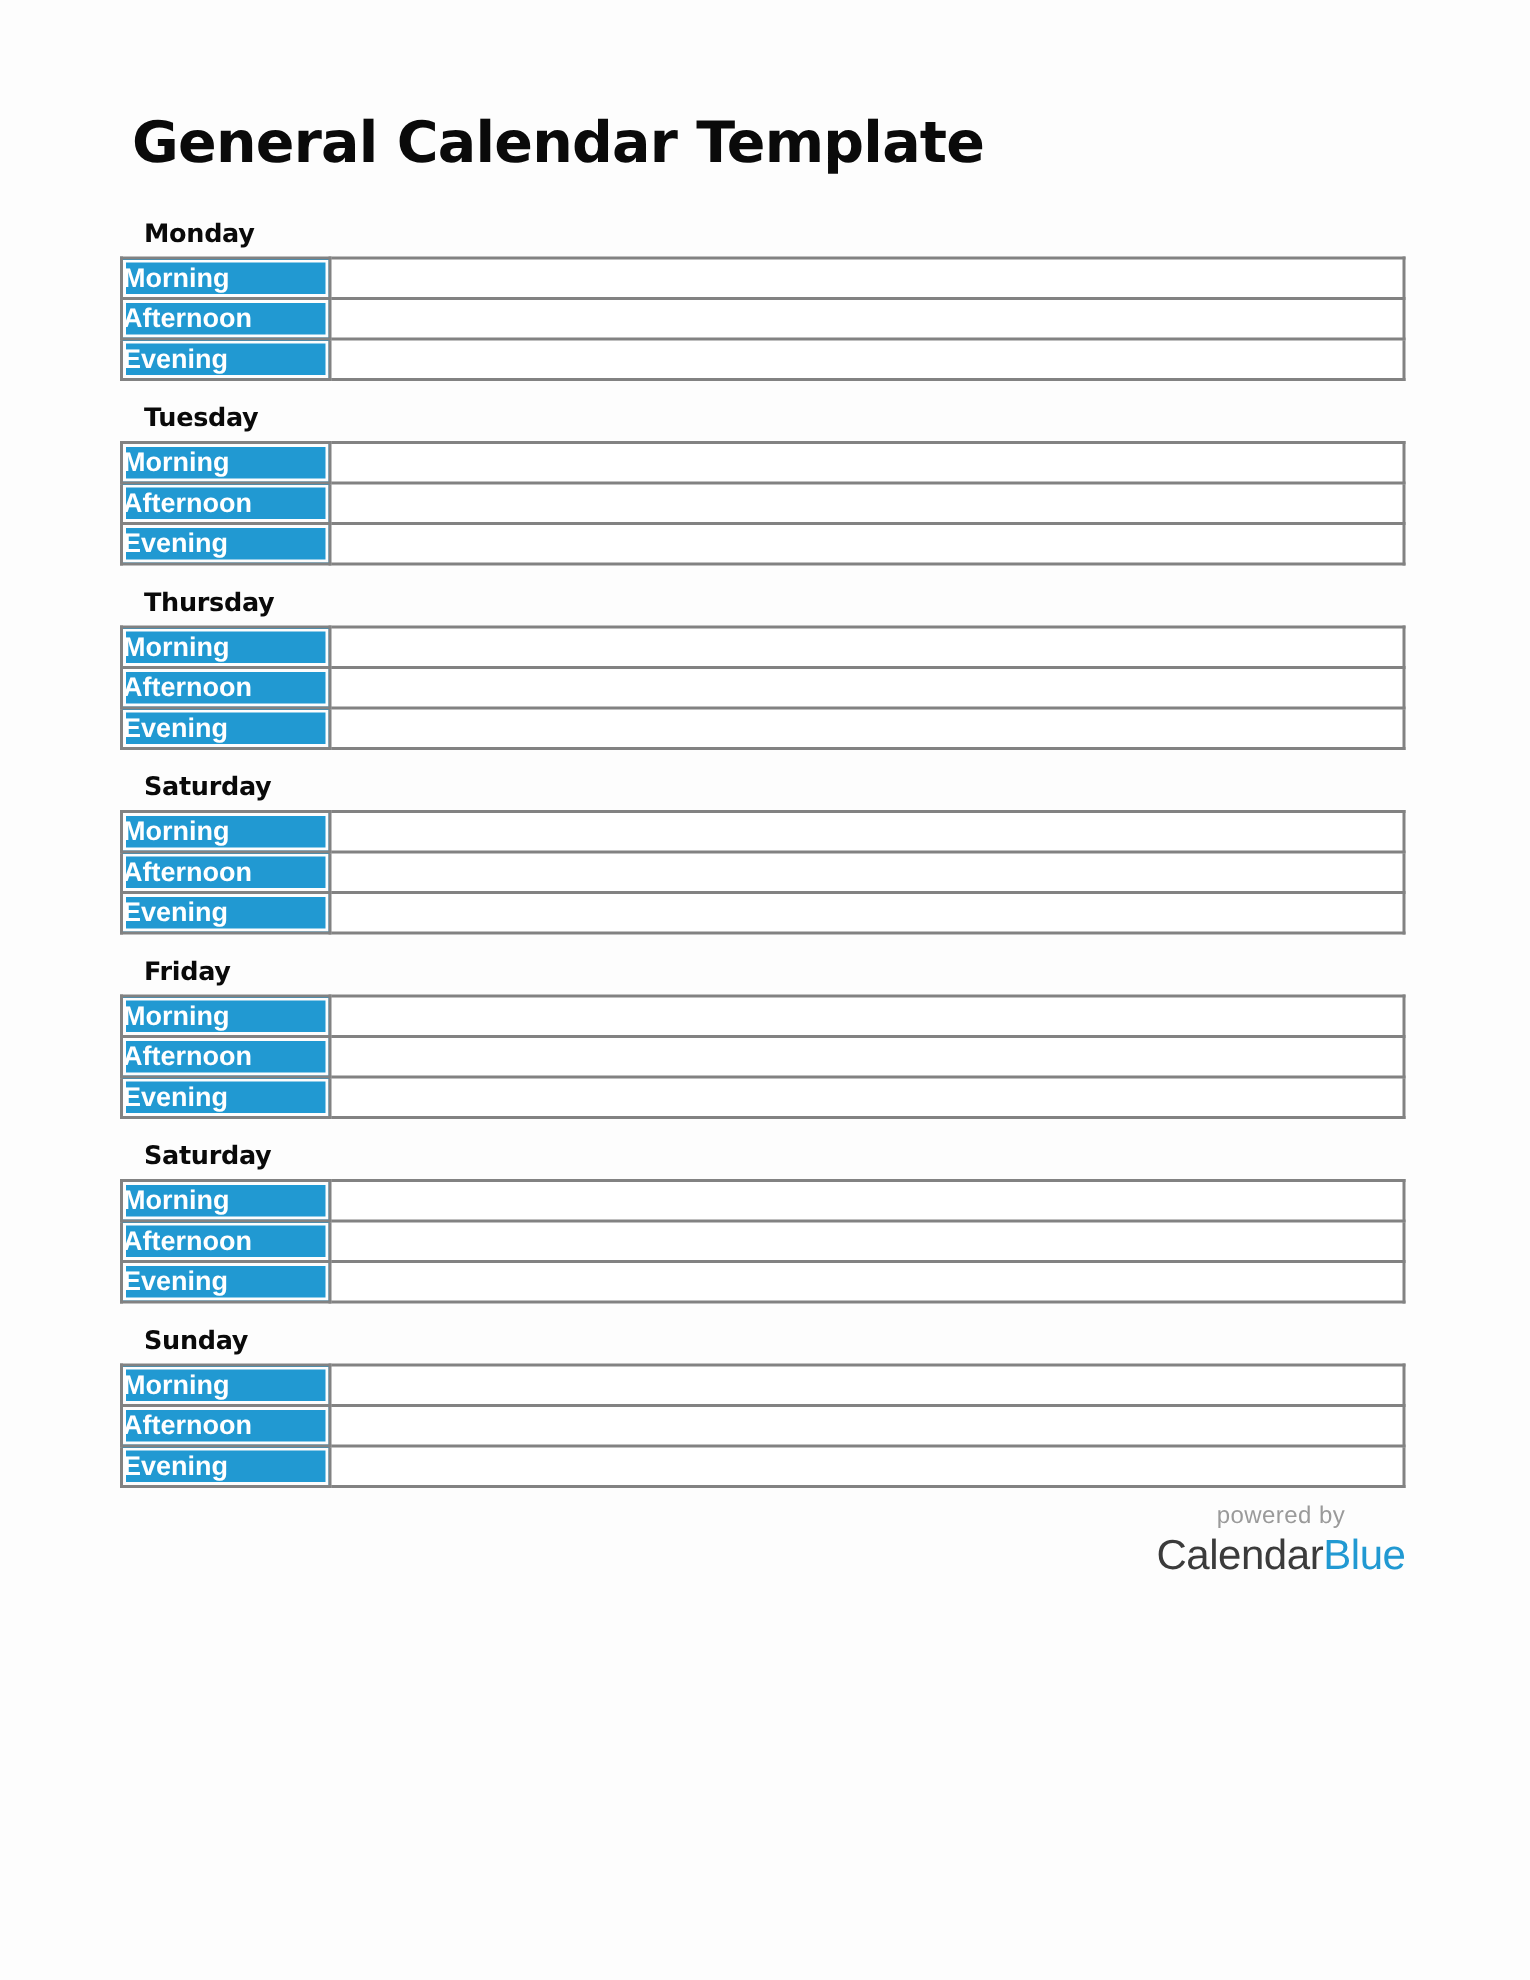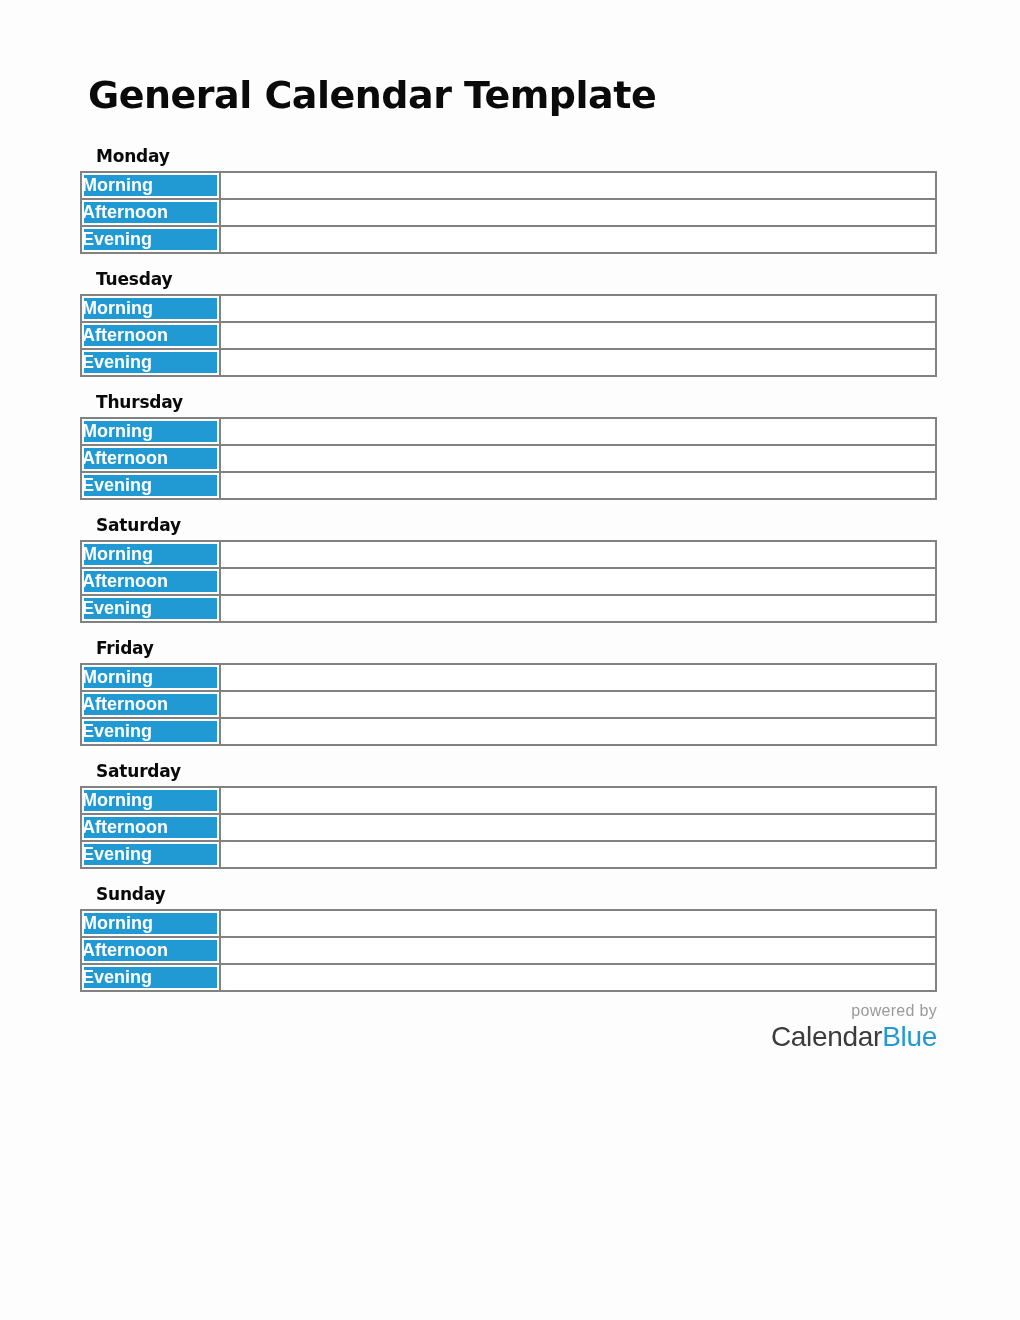--- a/index.html
+++ b/index.html
@@ -67,21 +67,21 @@
     padding-left: 14px;
   }
   td.slot-cell { background: #ffffff; }
   .footer {
     width: 857px;
     margin: 10px 0 0 80px;
     text-align: right;
   }
   .brand-block {
     display: inline-block;
-    text-align: right;
+    text-align: center;
   }
   .powered-by {
     font-size: 16px;
     color: var(--muted-gray);
     letter-spacing: 0.3px;
     margin-bottom: 1px;
   }
   .brand {
     font-size: 28px;
     letter-spacing: -0.3px;

